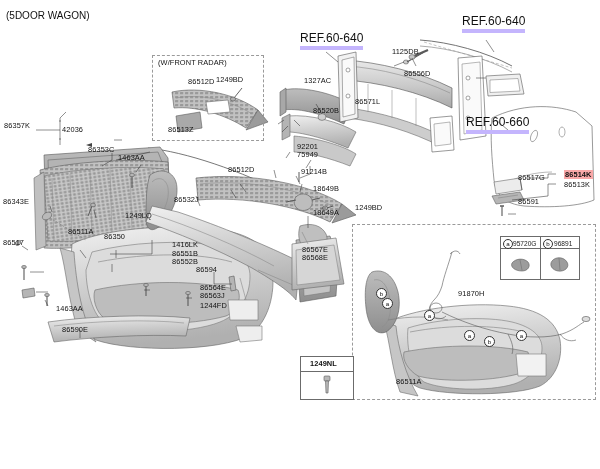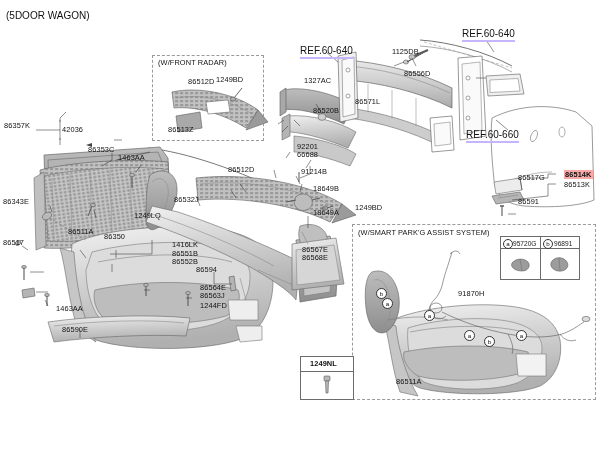--- a/index.html
+++ b/index.html
@@ -4,22 +4,22 @@
 <style>
   html,body{margin:0;padding:0;background:#ffffff;}
   body{width:600px;height:469px;position:relative;overflow:hidden;
        font-family:"Liberation Sans","DejaVu Sans",sans-serif;color:#1a1a1a;}
   #canvas{position:absolute;left:0;top:0;width:600px;height:469px;}
   svg.layer{position:absolute;left:0;top:0;width:600px;height:469px;overflow:visible;}
   .lbl{position:absolute;font-size:7.4px;letter-spacing:.1px;white-space:nowrap;
        color:#111;line-height:8.6px;}
   .lbl.b{font-weight:bold;}
   .ttl{position:absolute;font-size:10px;white-space:nowrap;color:#111;}
-  .ref{position:absolute;font-size:10px;white-space:nowrap;color:#111;
-       border-bottom:2px solid #c4b5fd;padding-bottom:.5px;margin-top:14px;}
+  .ref{position:absolute;font-size:12px;white-space:nowrap;color:#111;
+       border-bottom:4px solid #c4b5fd;padding-bottom:.5px;}
   .hl{background:#f9a8a8;padding:0 1px;}
   .dashbox{position:absolute;border:1px dashed #9a9a9a;box-sizing:border-box;}
   .solidbox{position:absolute;border:1px solid #6b6b6b;box-sizing:border-box;background:#fff;}
   .circ{position:absolute;border:1px solid #333;border-radius:50%;
         font-size:6.2px;text-align:center;background:#fff;color:#111;}
   .footer{position:absolute;left:0;bottom:0;width:600px;height:52px;background:#6d6d6d;
           display:flex;align-items:center;justify-content:center;}
   .footer span{color:#fff;font-size:25px;letter-spacing:.4px;}
   .fgap{display:inline-block;width:26px;}
   .partcell{position:absolute;font-size:6.6px;white-space:nowrap;}
@@ -318,21 +318,21 @@
 
   <div class="ref" style="left:300px;top:31px;">REF.60-640</div>
   <div class="ref" style="left:462px;top:14px;">REF.60-640</div>
   <div class="ref" style="left:466px;top:115px;">REF.60-660</div>
 
   <div class="lbl" style="left:4px;top:122px;">86357K</div>
   <div class="lbl" style="left:62px;top:126px;">42036</div>
   <div class="lbl" style="left:88px;top:146px;">86353C</div>
   <div class="lbl" style="left:118px;top:154px;">1463AA</div>
   <div class="lbl" style="left:3px;top:198px;">86343E</div>
-  <div class="lbl" style="left:134px;top:212px;text-align:center;">1249LQ</div>
+  <div class="lbl" style="left:125px;top:212px;text-align:center;">1249LQ</div>
   <div class="lbl" style="left:68px;top:228px;">86511A</div>
   <div class="lbl" style="left:104px;top:233px;">86350</div>
   <div class="lbl" style="left:3px;top:239px;">86517</div>
   <div class="lbl" style="left:56px;top:305px;">1463AA</div>
   <div class="lbl" style="left:62px;top:326px;">86590E</div>
 
   <div class="lbl" style="left:228px;top:166px;">86512D</div>
   <div class="lbl" style="left:174px;top:196px;">86532J</div>
   <div class="lbl" style="left:172px;top:241px;">1416LK</div>
   <div class="lbl" style="left:172px;top:250px;">86551B</div>
@@ -342,35 +342,34 @@
   <div class="lbl" style="left:200px;top:292px;">86563J</div>
   <div class="lbl" style="left:200px;top:302px;">1244FD</div>
 
   <div class="lbl" style="left:304px;top:77px;">1327AC</div>
   <div class="lbl" style="left:313px;top:107px;">86520B</div>
   <div class="lbl" style="left:355px;top:98px;">86571L</div>
   <div class="lbl" style="left:392px;top:48px;">1125DB</div>
   <div class="lbl" style="left:404px;top:70px;">86556D</div>
 
   <div class="lbl" style="left:297px;top:143px;">92201</div>
-  <div class="lbl" style="left:297px;top:151px;">66688</div>
+  <div class="lbl" style="left:297px;top:151px;">75949</div>
   <div class="lbl" style="left:301px;top:168px;">91214B</div>
   <div class="lbl" style="left:313px;top:177px;margin-top:32px;">18649A</div>
   <div class="lbl" style="left:313px;top:185px;text-align:center;">18649B</div>
   <div class="lbl" style="left:355px;top:204px;">1249BD</div>
   <div class="lbl" style="left:302px;top:246px;">86567E</div>
   <div class="lbl" style="left:302px;top:254px;">86568E</div>
 
   <div class="lbl" style="left:518px;top:174px;">86517G</div>
   <div class="lbl" style="left:518px;top:198px;">86591</div>
   <div class="lbl b" style="left:564px;top:171px;"><span class="hl">86514K</span></div>
   <div class="lbl" style="left:564px;top:181px;">86513K</div>
 
   <div class="dashbox" style="left:352px;top:224px;width:244px;height:176px;"></div>
-  <div class="lbl" style="left:358px;top:229px;">(W/SMART PARK'G ASSIST SYSTEM)</div>
   <div class="lbl" style="left:458px;top:290px;">91870H</div>
   <div class="lbl" style="left:396px;top:378px;">86511A</div>
 
   <div class="solidbox" style="left:500px;top:236px;width:80px;height:44px;"></div>
   <div style="position:absolute;left:500px;top:248px;width:80px;height:1px;background:#6b6b6b;"></div>
   <div style="position:absolute;left:540px;top:236px;width:1px;height:44px;background:#6b6b6b;"></div>
   <div class="circ" style="left:503px;top:239px;width:8px;height:8px;line-height:8px;">a</div>
   <div class="partcell" style="left:513px;top:240px;">95720G</div>
   <div class="circ" style="left:543px;top:239px;width:8px;height:8px;line-height:8px;">b</div>
   <div class="partcell" style="left:554px;top:240px;">96891</div>

